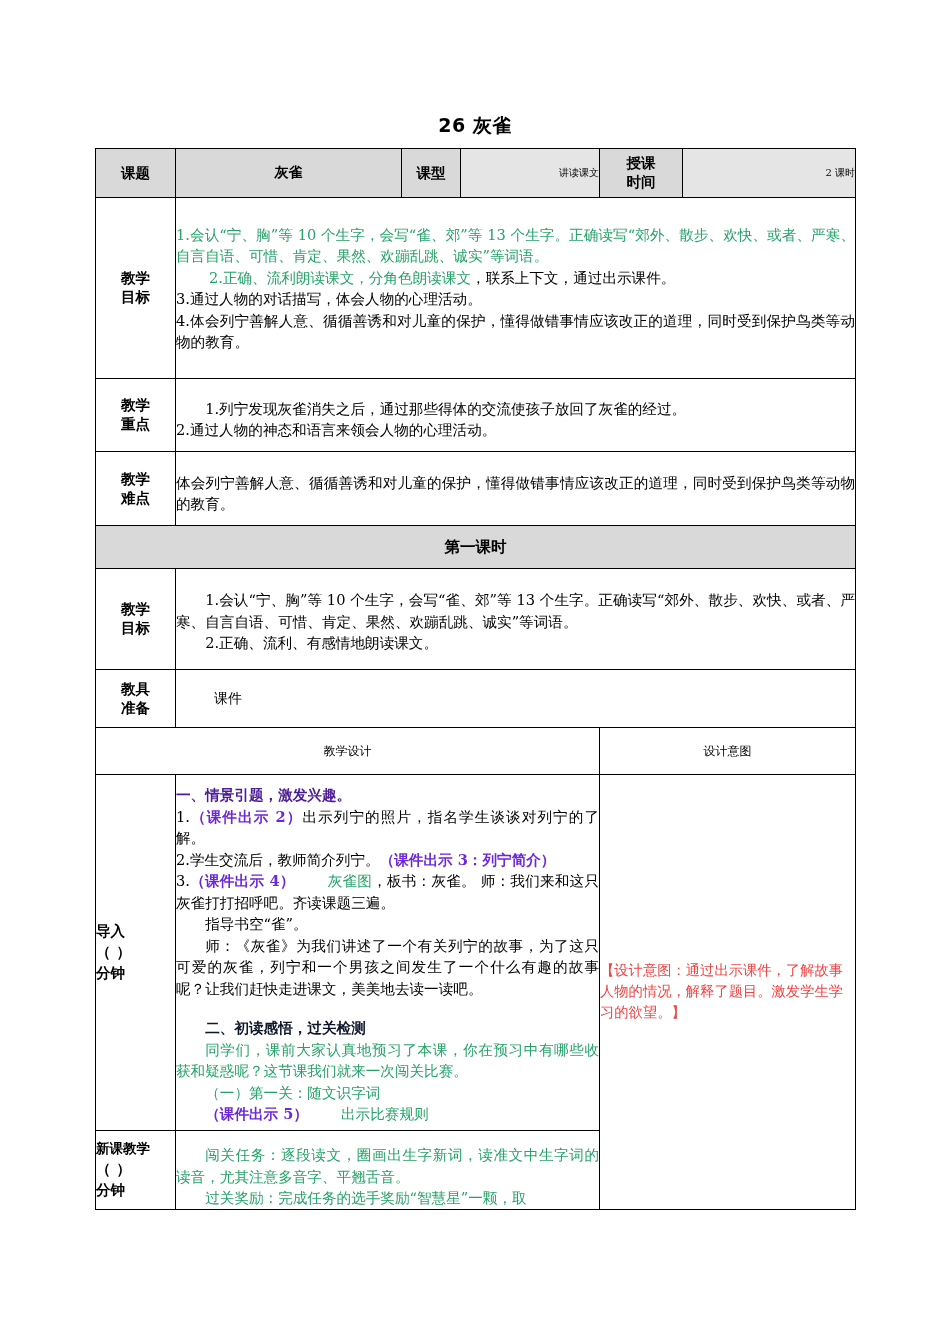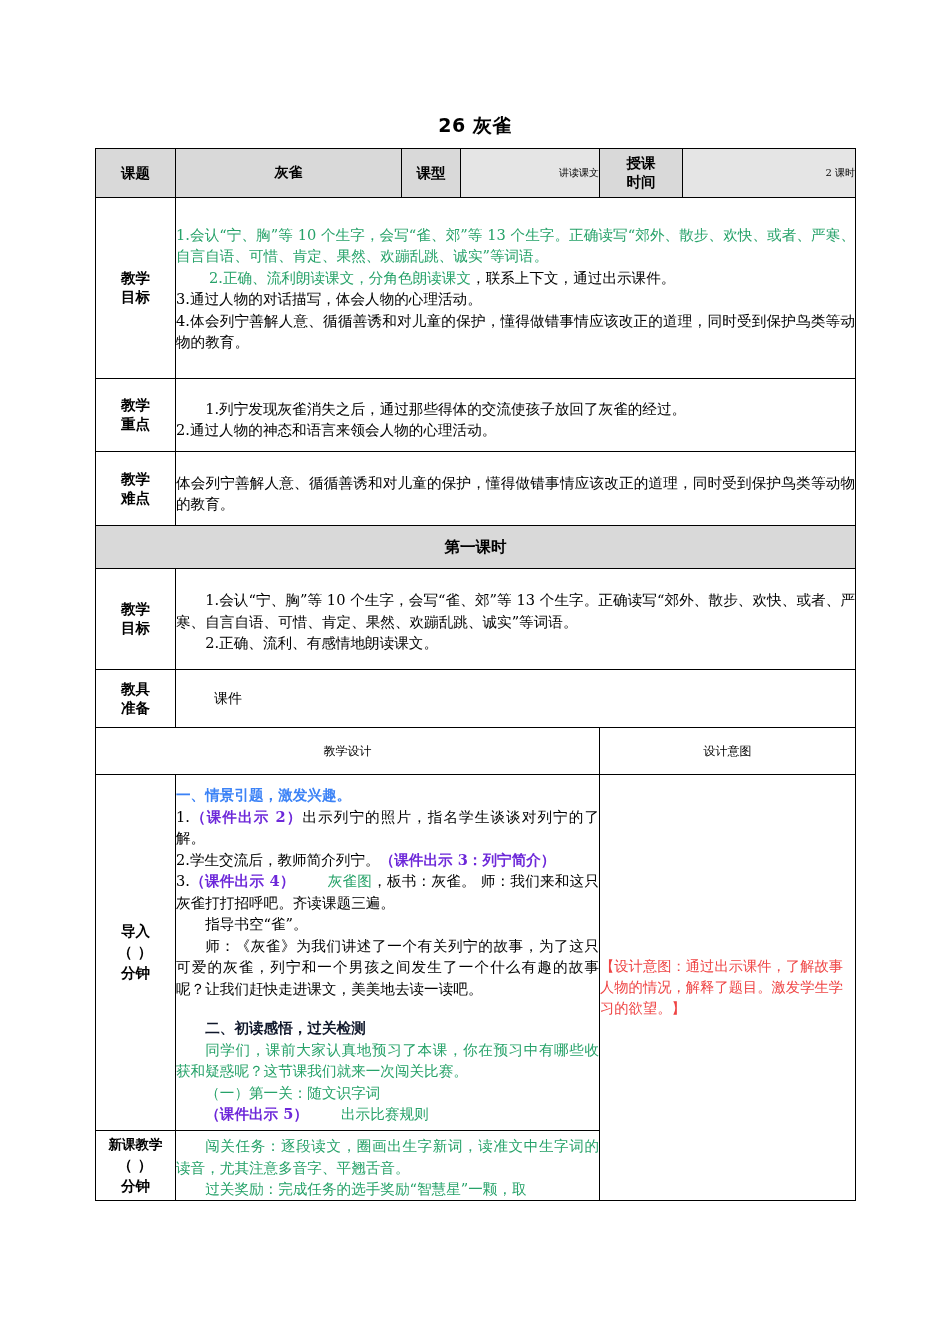--- a/index.html
+++ b/index.html
@@ -97,34 +97,34 @@
     height: 42px;
   }
   .center-hdr {
     text-align: center;
     font-size: 12px;
     font-family: "DejaVu Serif", "Liberation Serif", serif;
     height: 46px;
   }
   .green { color: #26a269; margin-left: 33px; }
   .blue  { color: #6d28d9; font-weight: bold; }
-  .pink  { color: #3b82f6; font-weight: bold; }
+  .pink  { color: #4c1d95; font-weight: bold; }
   .greenb { color: #0f172a; font-weight: bold; }
   .intent {
     font-size: 14.3px;
     line-height: 21px;
     color: #ef4444;
     padding: 3px 2px 2px 3px;
     vertical-align: top;
     font-family: "DejaVu Serif", "Liberation Serif", serif;
   }
   .intent p { margin: 0; }
   .stage {
-    text-align: center;
-    font-family: Liberation Serif, serif;
+    text-align: left;
+    font-family: Liberation Sans, sans-serif;
     font-weight: bold;
     font-size: 14.5px;
     line-height: 21px;
     vertical-align: middle;
   }
   .stage .paren { letter-spacing: 1px; }
   .nowrapfix { white-space: nowrap; }
 </style>
 </head>
 <body>
@@ -241,21 +241,21 @@
         <p>【设计意图：通过出示课件，了解故事人物的情况，解释了题目。激发学生学习的欲望。】</p>
       </td>
     </tr>
 
     <tr>
       <td class="stage" style="height:65px">
         <div class="nowrapfix" style="font-size:13.5px">新课教学</div>
         <div class="paren">（    ）</div>
         <div>分钟</div>
       </td>
-      <td class="body-cell" colspan="3" style="padding-top:4px">
+      <td class="body-cell" colspan="3" style="padding-top:13px">
         <p class="green ind">闯关任务：逐段读文，圈画出生字新词，读准文中生字词的读音，尤其注意多音字、平翘舌音。</p>
         <p class="green ind">过关奖励：完成任务的选手奖励“智慧星”一颗，取</p>
       </td>
     </tr>
 
   </tbody>
     </table>
 </div>
 
 </body></html>

